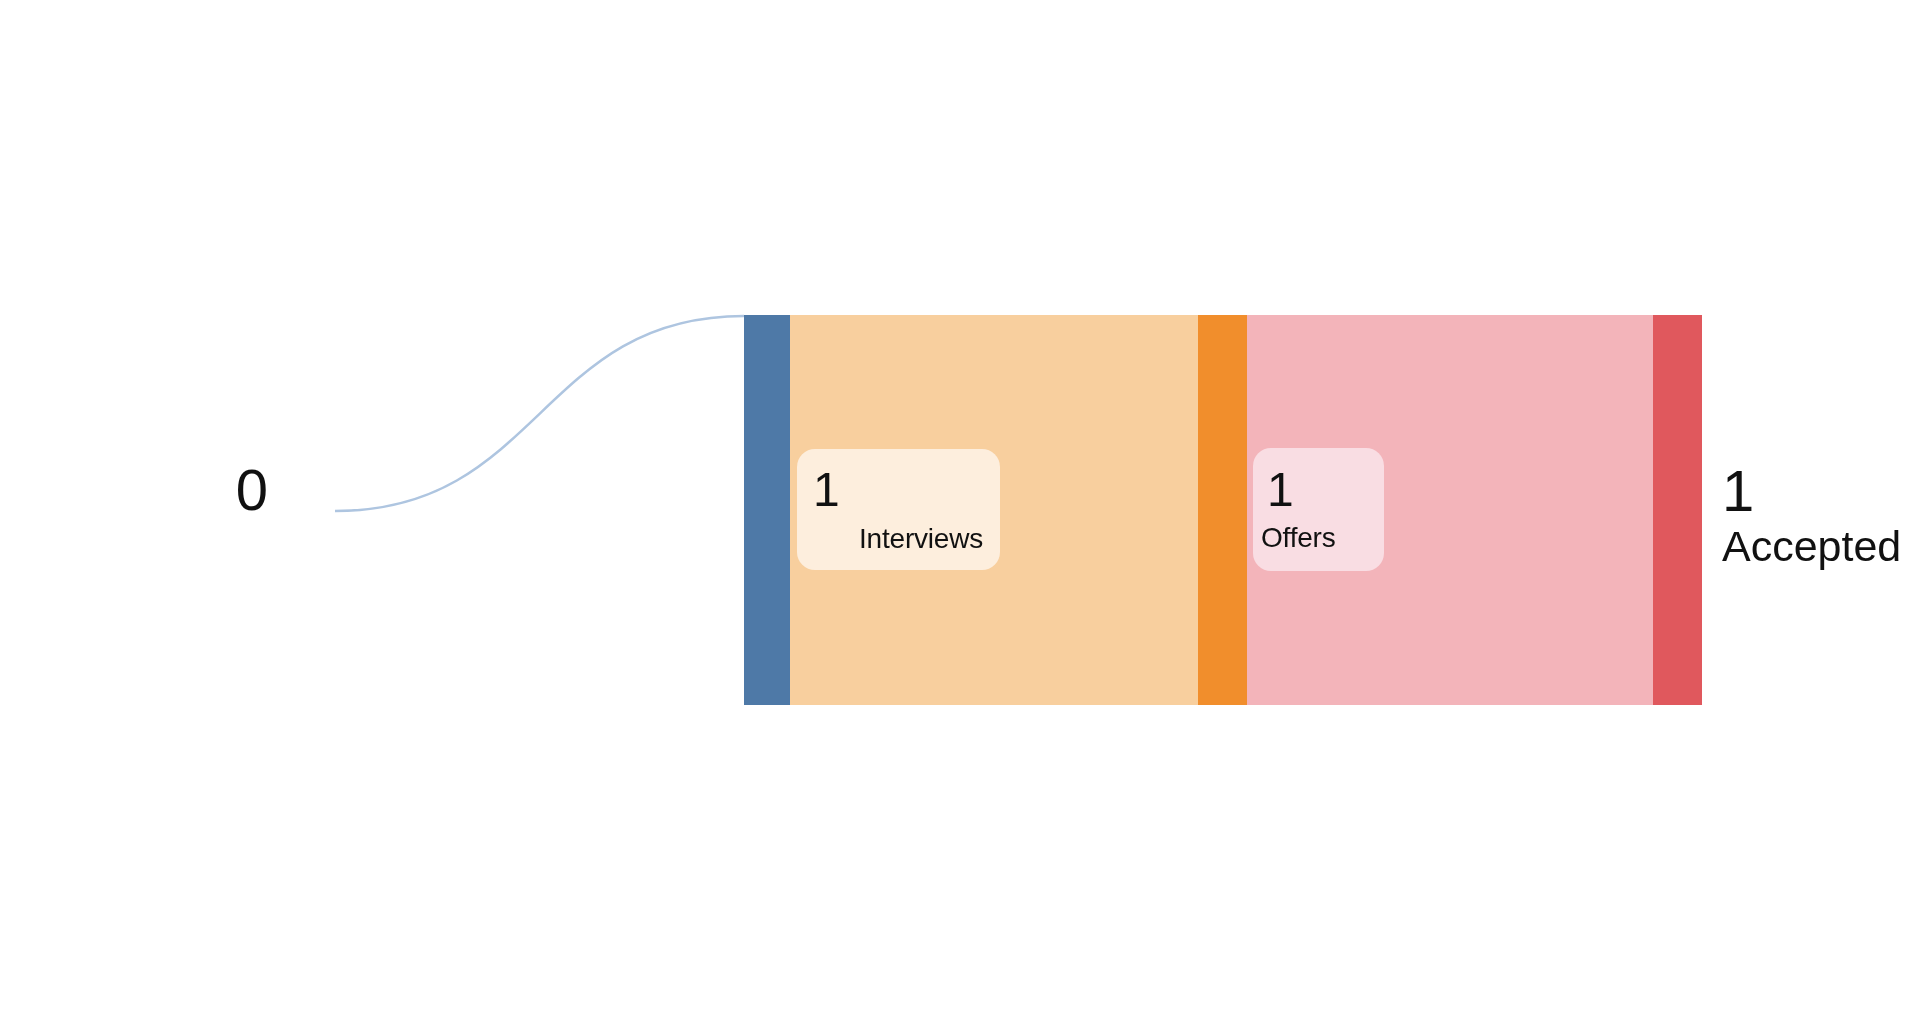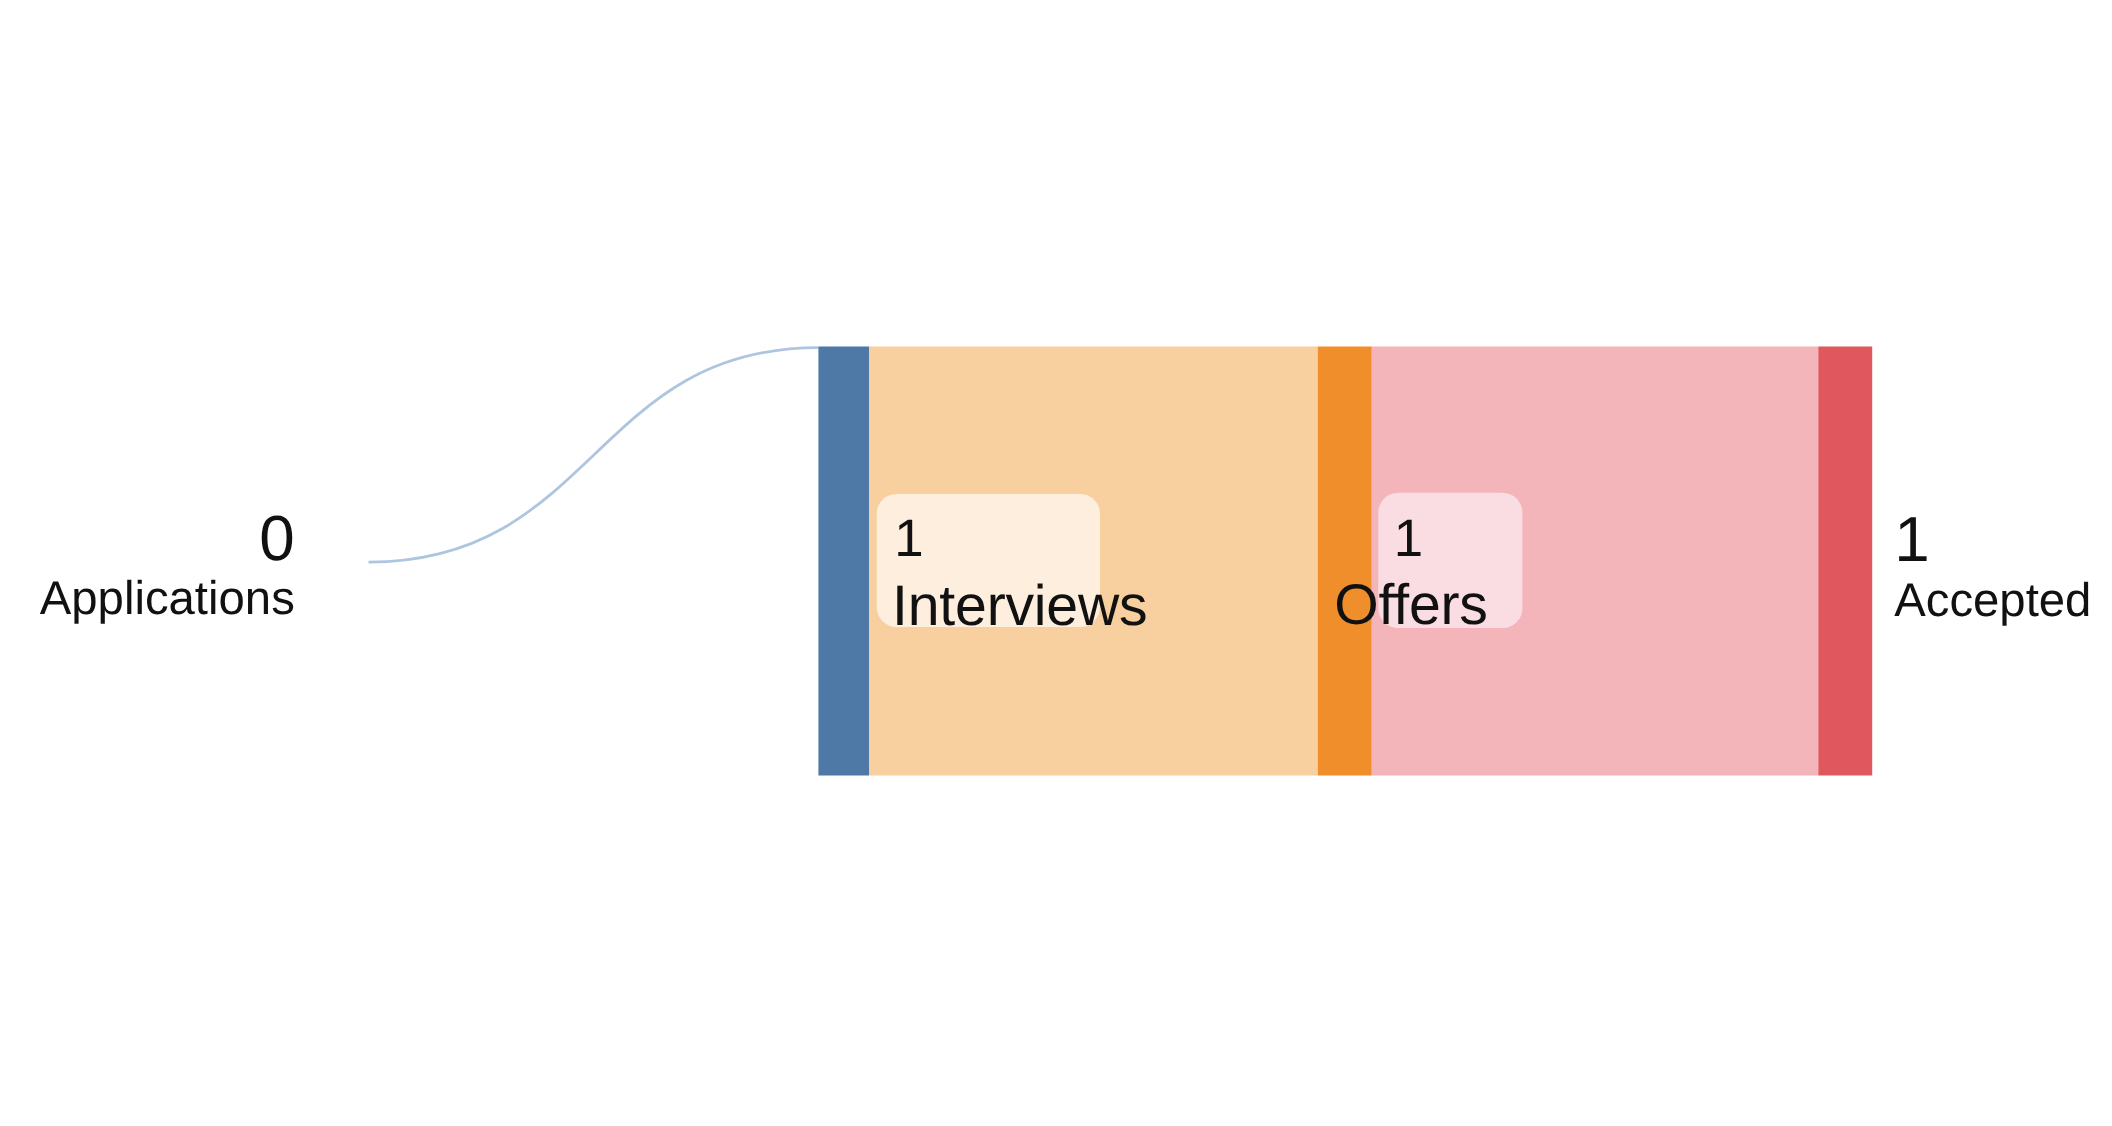--- a/index.html
+++ b/index.html
@@ -23,21 +23,21 @@
   }
   .txt {
     position: absolute;
     line-height: 1;
     white-space: nowrap;
     color: #111111;
   }
   .num-out  { font-size: 58px; }
   .word-out { font-size: 43px; }
   .num-in   { font-size: 48px; }
-  .word-in  { font-size: 52px; letter-spacing: -0.2px; }
+  .word-in  { font-size: 28px; letter-spacing: -0.2px; margin-left: 48px; }
   .align-r  { text-align: right; }
 </style>
 </head>
 <body>
 
 <div id="stage">
 
   <svg id="sankey-svg" width="1920" height="1024" viewBox="0 0 1920 1024">
 
     <path d="M335,511 C540,511 540,316 744,316" fill="none" stroke-width="2.5" stroke="#aec5e0"></path>
@@ -47,21 +47,20 @@
 
     <rect x="744" y="315" width="46" height="390" fill="#4e79a7"></rect>
     <rect x="1198" y="315" width="49" height="390" fill="#f18e2c"></rect>
     <rect x="1653" y="315" width="49" height="390" fill="#e0585d"></rect>
 
     <rect x="797" y="449" width="203" height="121" rx="18" fill="#fdeedd"></rect>
     <rect x="1253" y="448" width="131" height="123" rx="18" fill="#f9dde3"></rect>
   </svg>
 
   <div class="txt num-out align-r" style="right:1652px; top:461px;">0</div>
-  <div class="txt word-out align-r" style="right:1652px; top:523px;">Applications</div>
 
   <div class="txt num-in" style="left:813px; top:466px;">1</div>
   <div class="txt word-in" style="left:811px; top:525px;">Interviews</div>
 
   <div class="txt num-in" style="left:1267px; top:466px;">1</div>
   <div class="txt word-in" style="left:1213px; top:524px;">Offers</div>
 
   <div class="txt num-out" style="left:1722px; top:462px;">1</div>
   <div class="txt word-out" style="left:1722px; top:525px;text-align:right;">Accepted</div>
 

